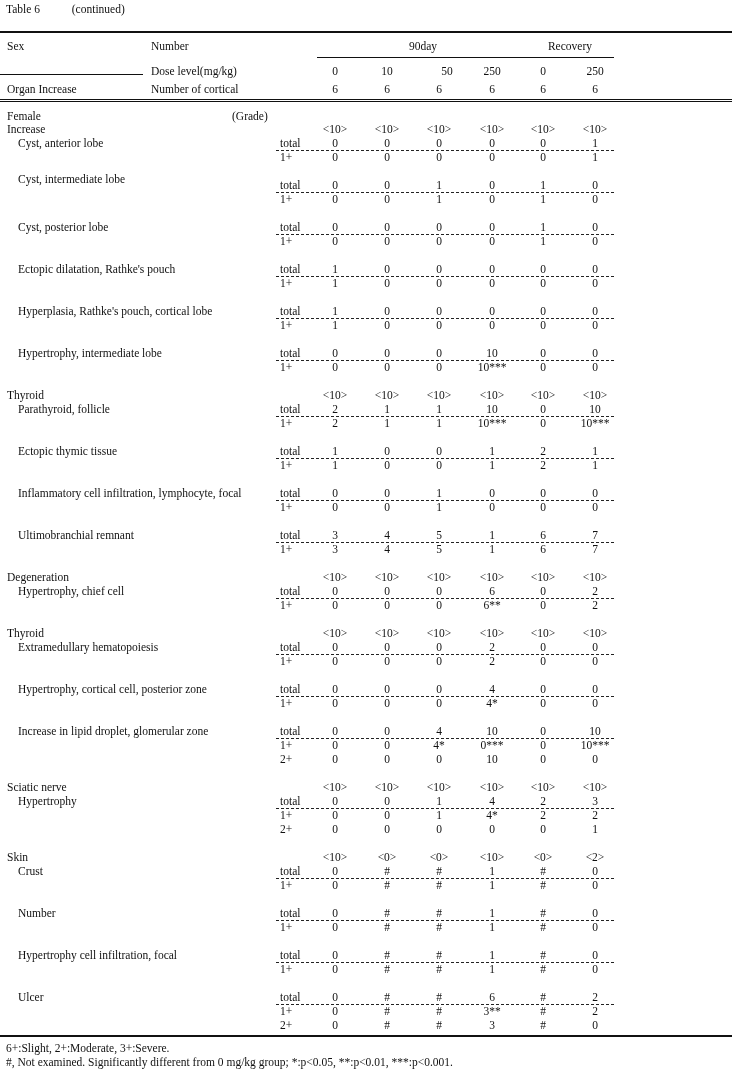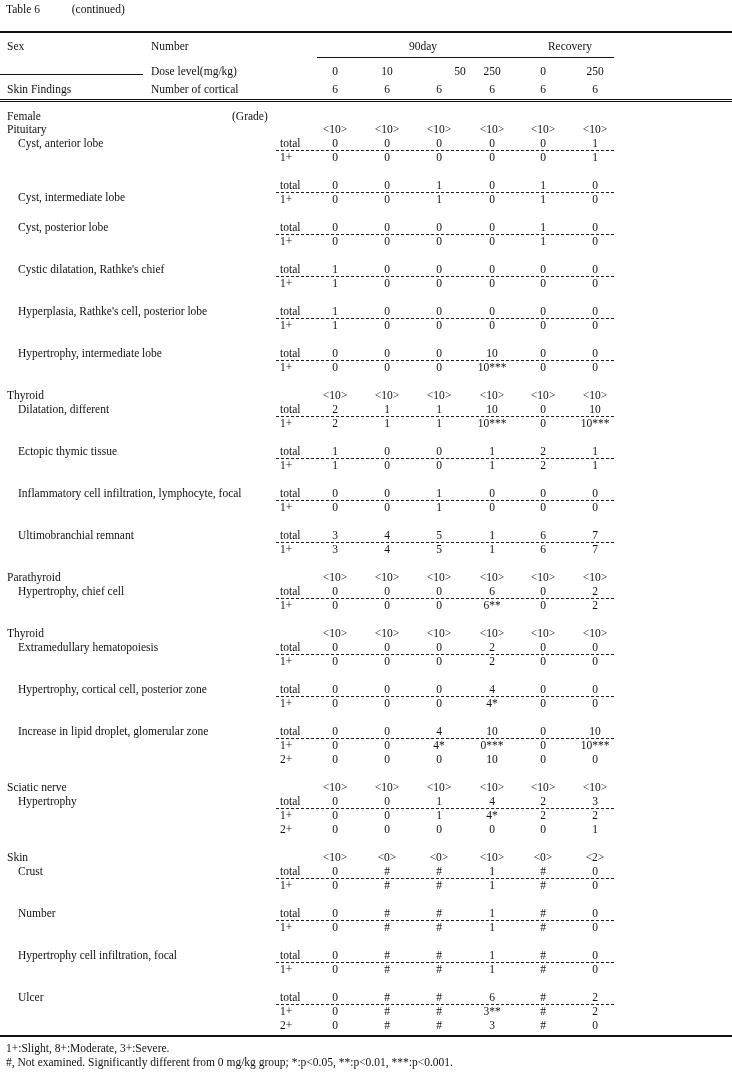--- a/index.html
+++ b/index.html
@@ -26,45 +26,45 @@
 
 <div class="abs" style="left:7px;top:40px;">Sex</div>
 <div class="abs" style="left:151px;top:40px;">Number</div>
 <div class="abs" style="left:318px;top:40px;width:210px;text-align:center;">90day</div>
 <div class="abs" style="left:526px;top:40px;width:88px;text-align:center;">Recovery</div>
 <div class="hline" style="left:317px;top:57px;width:212px;"></div>
 <div class="hline" style="left:526px;top:57px;width:88px;"></div>
 
 <div class="hline" style="left:0;top:74px;width:143px;"></div>
 <div class="abs" style="left:151px;top:65px;">Dose level(mg/kg)</div>
-<div class="abs" style="left:7px;top:83px;">Skin Findings</div>
+<div class="abs" style="left:7px;top:83px;">Organ Increase</div>
 <div class="abs" style="left:151px;top:83px;">Number of cortical</div>
 
 <div id="hdr-cols">
     <div class="abs num" style="left: 310px; top: 65px;">0</div>
     <div class="abs num" style="left: 310px; top: 83px;">6</div>
     <div class="abs num" style="left: 362px; top: 65px;">10</div>
     <div class="abs num" style="left: 362px; top: 83px;">6</div>
-    <div class="abs num" style="left: 435px; top: 65px;">50</div>
+    <div class="abs num" style="left: 422px; top: 65px;">50</div>
     <div class="abs num" style="left: 414px; top: 83px;">6</div>
     <div class="abs num" style="left: 467px; top: 65px;">250</div>
     <div class="abs num" style="left: 467px; top: 83px;">6</div>
     <div class="abs num" style="left: 518px; top: 65px;">0</div>
     <div class="abs num" style="left: 518px; top: 83px;">6</div>
     <div class="abs num" style="left: 570px; top: 65px;">250</div>
     <div class="abs num" style="left: 570px; top: 83px;">6</div>
   </div>
 
 <div class="hline double" style="left:0;top:99px;width:732px;"></div>
 
 <div class="abs" style="left:7px;top:110px;">Female</div>
 <div class="abs" style="left:232px;top:110px;">(Grade)</div>
 
 <div id="body-rows">
-    <div class="abs" style="left: 7px; top: 123px;">Pituitary</div>
+    <div class="abs" style="left: 7px; top: 123px;">Increase</div>
     <div class="abs num" style="left: 310px; top: 123px;">&lt;10&gt;</div>
     <div class="abs num" style="left: 362px; top: 123px;">&lt;10&gt;</div>
     <div class="abs num" style="left: 414px; top: 123px;">&lt;10&gt;</div>
     <div class="abs num" style="left: 467px; top: 123px;">&lt;10&gt;</div>
     <div class="abs num" style="left: 518px; top: 123px;">&lt;10&gt;</div>
     <div class="abs num" style="left: 570px; top: 123px;">&lt;10&gt;</div>
     <div class="abs" style="left: 18px; top: 137px;">Cyst, anterior lobe</div>
     <div class="abs gradelbl" style="left: 280px; top: 137px;">total</div>
     <div class="abs num" style="left: 310px; top: 137px;">0</div>
     <div class="abs num" style="left: 362px; top: 137px;">0</div>
@@ -74,21 +74,21 @@
     <div class="abs num" style="left: 570px; top: 137px;">1</div>
     <div class="dash" style="left: 276px; top: 150px; width: 253px;"></div>
     <div class="dash" style="left: 526px; top: 150px; width: 88px;"></div>
     <div class="abs gradelbl" style="left: 280px; top: 151px;">1+</div>
     <div class="abs num" style="left: 310px; top: 151px;">0</div>
     <div class="abs num" style="left: 362px; top: 151px;">0</div>
     <div class="abs num" style="left: 414px; top: 151px;">0</div>
     <div class="abs num" style="left: 467px; top: 151px;">0</div>
     <div class="abs num" style="left: 518px; top: 151px;">0</div>
     <div class="abs num" style="left: 570px; top: 151px;">1</div>
-    <div class="abs" style="left: 18px; top: 191px;">Cyst, intermediate lobe</div>
+    <div class="abs" style="left: 18px; top: 173px;">Cyst, intermediate lobe</div>
     <div class="abs gradelbl" style="left: 280px; top: 179px;">total</div>
     <div class="abs num" style="left: 310px; top: 179px;">0</div>
     <div class="abs num" style="left: 362px; top: 179px;">0</div>
     <div class="abs num" style="left: 414px; top: 179px;">1</div>
     <div class="abs num" style="left: 467px; top: 179px;">0</div>
     <div class="abs num" style="left: 518px; top: 179px;">1</div>
     <div class="abs num" style="left: 570px; top: 179px;">0</div>
     <div class="dash" style="left: 276px; top: 192px; width: 253px;"></div>
     <div class="dash" style="left: 526px; top: 192px; width: 88px;"></div>
     <div class="abs gradelbl" style="left: 280px; top: 193px;">1+</div>
@@ -108,38 +108,38 @@
     <div class="abs num" style="left: 570px; top: 221px;">0</div>
     <div class="dash" style="left: 276px; top: 234px; width: 253px;"></div>
     <div class="dash" style="left: 526px; top: 234px; width: 88px;"></div>
     <div class="abs gradelbl" style="left: 280px; top: 235px;">1+</div>
     <div class="abs num" style="left: 310px; top: 235px;">0</div>
     <div class="abs num" style="left: 362px; top: 235px;">0</div>
     <div class="abs num" style="left: 414px; top: 235px;">0</div>
     <div class="abs num" style="left: 467px; top: 235px;">0</div>
     <div class="abs num" style="left: 518px; top: 235px;">1</div>
     <div class="abs num" style="left: 570px; top: 235px;">0</div>
-    <div class="abs" style="left: 18px; top: 263px;">Cystic dilatation, Rathke's chief</div>
+    <div class="abs" style="left: 18px; top: 263px;">Ectopic dilatation, Rathke's pouch</div>
     <div class="abs gradelbl" style="left: 280px; top: 263px;">total</div>
     <div class="abs num" style="left: 310px; top: 263px;">1</div>
     <div class="abs num" style="left: 362px; top: 263px;">0</div>
     <div class="abs num" style="left: 414px; top: 263px;">0</div>
     <div class="abs num" style="left: 467px; top: 263px;">0</div>
     <div class="abs num" style="left: 518px; top: 263px;">0</div>
     <div class="abs num" style="left: 570px; top: 263px;">0</div>
     <div class="dash" style="left: 276px; top: 276px; width: 253px;"></div>
     <div class="dash" style="left: 526px; top: 276px; width: 88px;"></div>
     <div class="abs gradelbl" style="left: 280px; top: 277px;">1+</div>
     <div class="abs num" style="left: 310px; top: 277px;">1</div>
     <div class="abs num" style="left: 362px; top: 277px;">0</div>
     <div class="abs num" style="left: 414px; top: 277px;">0</div>
     <div class="abs num" style="left: 467px; top: 277px;">0</div>
     <div class="abs num" style="left: 518px; top: 277px;">0</div>
     <div class="abs num" style="left: 570px; top: 277px;">0</div>
-    <div class="abs" style="left: 18px; top: 305px;">Hyperplasia, Rathke's cell, posterior lobe</div>
+    <div class="abs" style="left: 18px; top: 305px;">Hyperplasia, Rathke's pouch, cortical lobe</div>
     <div class="abs gradelbl" style="left: 280px; top: 305px;">total</div>
     <div class="abs num" style="left: 310px; top: 305px;">1</div>
     <div class="abs num" style="left: 362px; top: 305px;">0</div>
     <div class="abs num" style="left: 414px; top: 305px;">0</div>
     <div class="abs num" style="left: 467px; top: 305px;">0</div>
     <div class="abs num" style="left: 518px; top: 305px;">0</div>
     <div class="abs num" style="left: 570px; top: 305px;">0</div>
     <div class="dash" style="left: 276px; top: 318px; width: 253px;"></div>
     <div class="dash" style="left: 526px; top: 318px; width: 88px;"></div>
     <div class="abs gradelbl" style="left: 280px; top: 319px;">1+</div>
@@ -166,21 +166,21 @@
     <div class="abs num" style="left: 467px; top: 361px;">10***</div>
     <div class="abs num" style="left: 518px; top: 361px;">0</div>
     <div class="abs num" style="left: 570px; top: 361px;">0</div>
     <div class="abs" style="left: 7px; top: 389px;">Thyroid</div>
     <div class="abs num" style="left: 310px; top: 389px;">&lt;10&gt;</div>
     <div class="abs num" style="left: 362px; top: 389px;">&lt;10&gt;</div>
     <div class="abs num" style="left: 414px; top: 389px;">&lt;10&gt;</div>
     <div class="abs num" style="left: 467px; top: 389px;">&lt;10&gt;</div>
     <div class="abs num" style="left: 518px; top: 389px;">&lt;10&gt;</div>
     <div class="abs num" style="left: 570px; top: 389px;">&lt;10&gt;</div>
-    <div class="abs" style="left: 18px; top: 403px;">Dilatation, different</div>
+    <div class="abs" style="left: 18px; top: 403px;">Parathyroid, follicle</div>
     <div class="abs gradelbl" style="left: 280px; top: 403px;">total</div>
     <div class="abs num" style="left: 310px; top: 403px;">2</div>
     <div class="abs num" style="left: 362px; top: 403px;">1</div>
     <div class="abs num" style="left: 414px; top: 403px;">1</div>
     <div class="abs num" style="left: 467px; top: 403px;">10</div>
     <div class="abs num" style="left: 518px; top: 403px;">0</div>
     <div class="abs num" style="left: 570px; top: 403px;">10</div>
     <div class="dash" style="left: 276px; top: 416px; width: 253px;"></div>
     <div class="dash" style="left: 526px; top: 416px; width: 88px;"></div>
     <div class="abs gradelbl" style="left: 280px; top: 417px;">1+</div>
@@ -234,21 +234,21 @@
     <div class="abs num" style="left: 570px; top: 529px;">7</div>
     <div class="dash" style="left: 276px; top: 542px; width: 253px;"></div>
     <div class="dash" style="left: 526px; top: 542px; width: 88px;"></div>
     <div class="abs gradelbl" style="left: 280px; top: 543px;">1+</div>
     <div class="abs num" style="left: 310px; top: 543px;">3</div>
     <div class="abs num" style="left: 362px; top: 543px;">4</div>
     <div class="abs num" style="left: 414px; top: 543px;">5</div>
     <div class="abs num" style="left: 467px; top: 543px;">1</div>
     <div class="abs num" style="left: 518px; top: 543px;">6</div>
     <div class="abs num" style="left: 570px; top: 543px;">7</div>
-    <div class="abs" style="left: 7px; top: 571px;">Parathyroid</div>
+    <div class="abs" style="left: 7px; top: 571px;">Degeneration</div>
     <div class="abs num" style="left: 310px; top: 571px;">&lt;10&gt;</div>
     <div class="abs num" style="left: 362px; top: 571px;">&lt;10&gt;</div>
     <div class="abs num" style="left: 414px; top: 571px;">&lt;10&gt;</div>
     <div class="abs num" style="left: 467px; top: 571px;">&lt;10&gt;</div>
     <div class="abs num" style="left: 518px; top: 571px;">&lt;10&gt;</div>
     <div class="abs num" style="left: 570px; top: 571px;">&lt;10&gt;</div>
     <div class="abs" style="left: 18px; top: 585px;">Hypertrophy, chief cell</div>
     <div class="abs gradelbl" style="left: 280px; top: 585px;">total</div>
     <div class="abs num" style="left: 310px; top: 585px;">0</div>
     <div class="abs num" style="left: 362px; top: 585px;">0</div>
@@ -439,14 +439,14 @@
     <div class="abs gradelbl" style="left: 280px; top: 1019px;">2+</div>
     <div class="abs num" style="left: 310px; top: 1019px;">0</div>
     <div class="abs num" style="left: 362px; top: 1019px;">#</div>
     <div class="abs num" style="left: 414px; top: 1019px;">#</div>
     <div class="abs num" style="left: 467px; top: 1019px;">3</div>
     <div class="abs num" style="left: 518px; top: 1019px;">#</div>
     <div class="abs num" style="left: 570px; top: 1019px;">0</div>
   </div>
 
 <div class="hline thick" id="bottom-rule" style="left: 0px; width: 732px; top: 1035px;"></div>
-<div class="abs" id="fn0" style="left: 6px; top: 1042px;">1+:Slight, 8+:Moderate, 3+:Severe.</div>
+<div class="abs" id="fn0" style="left: 6px; top: 1042px;">6+:Slight, 2+:Moderate, 3+:Severe.</div>
 <div class="abs" id="fn1" style="left: 6px; top: 1056px;">#, Not examined. Significantly different from 0 mg/kg group; *:p&lt;0.05, **:p&lt;0.01, ***:p&lt;0.001.</div>
 
 </body></html>

